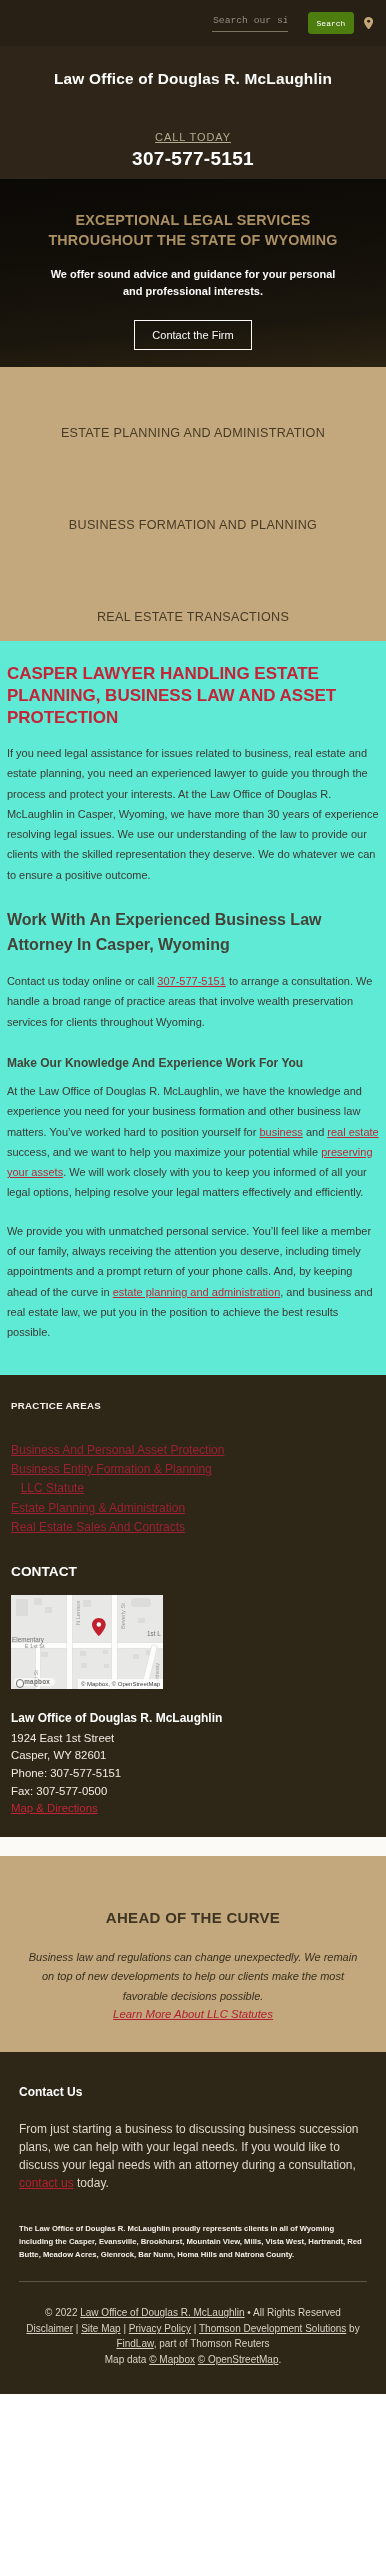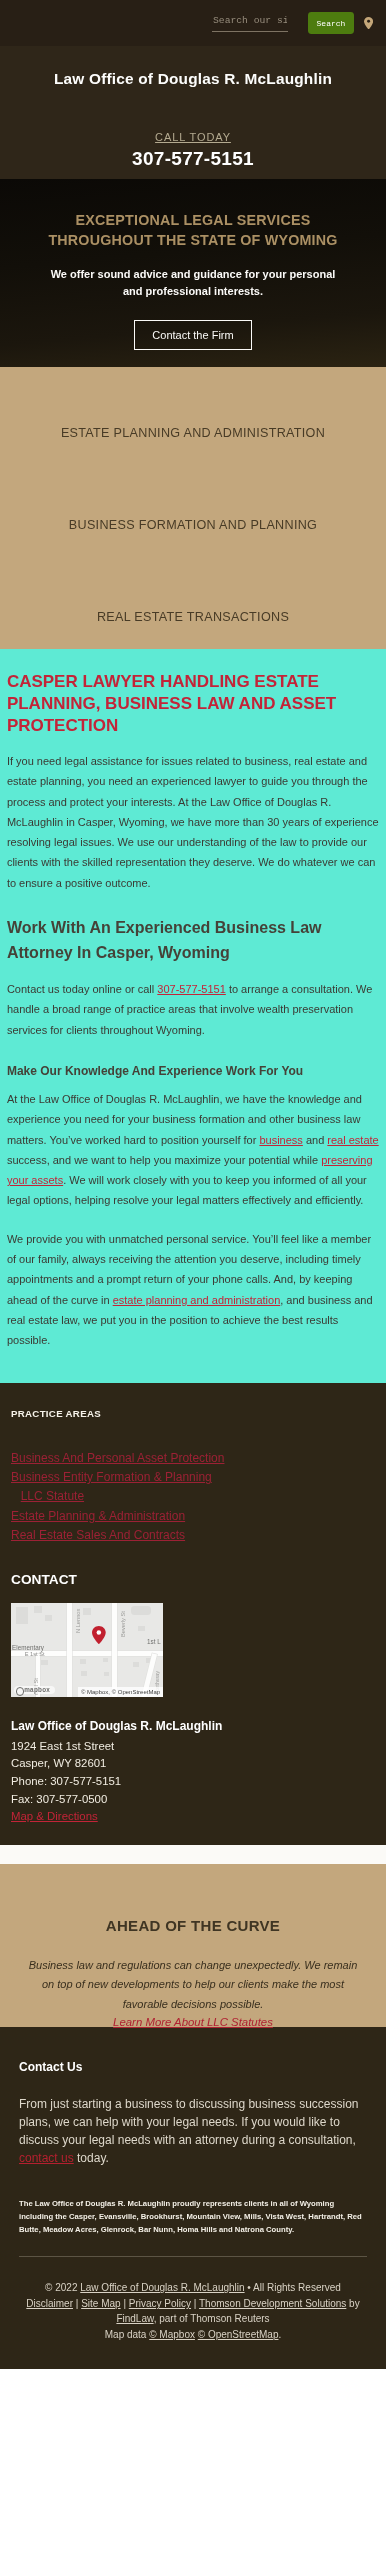--- a/index.html
+++ b/index.html
@@ -22,21 +22,21 @@
 
   
   .hero { height:188px; background:linear-gradient(175deg,#0b0906 0%,#120f09 40%,#1b160d 75%,#2b2312 100%); text-align:center; overflow:hidden; }
   .hero-h { color:#ab9064; font-size:14.3px; font-weight:700; line-height:1.38; max-width:320px; margin:0 auto; padding-top:32px; letter-spacing:0.2px; }
   .hero-sub { color:#fbfaf8; font-size:11px; font-weight:700; line-height:1.5; max-width:297px; margin:16px auto 0; }
   .hero-btn { display:inline-block; margin-top:20.6px; border:1.1px solid #fbfaf8; color:#fbfaf8; background:transparent; font-size:11px; padding:8px 17px; cursor:pointer; font-family:inherit; }
 
   
   .band { background:#c3a77d; padding:59px 5.7px 11.4px; }
   .band-item { text-align:center; color:#483b26; font-size:12.6px; letter-spacing:0.3px; margin-bottom:78px; }
-  .band-item:last-child { margin-bottom:14px; }
+  .band-item:last-child { margin-bottom:6px; }
 
   
   .main { background:#5eead4; padding:22px 6.9px 33px; }
   .main h1 { color:#c32438; font-size:17px; line-height:1.27; font-weight:700; margin:0 0 15px; max-width:360px; }
   .main p { color:#3b3a33; font-size:11px; line-height:1.84; margin:0 0 18.3px; }
   .main h2 { color:#454238; font-size:16px; line-height:1.55; font-weight:700; margin:23px 0 13.7px; }
   .main h3 { color:#454238; font-size:12px; font-weight:700; margin:24px 0 11.4px; }
   a.redlink { color:#c32438; text-decoration:underline; }
 
   
@@ -59,21 +59,21 @@
   .mapbox-logo::before { content:""; position:absolute; left:1.7px; top:1.7px; width:6.3px; height:6.3px; border:1.1px solid #6e6e6c; border-radius:50%; }
 
   .contact-info { margin-top:22px; color:#f1ece1; font-size:11.4px; }
   .contact-info .cname { font-weight:700; font-size:12px; color:#ffffff; margin-bottom:6.9px; }
   .contact-info div { margin-bottom:5.7px; }
   .mapdir { color:#c32438; font-size:11.4px; text-decoration:underline; }
 
   .gap-white { height:19px; background:#fbfaf7; }
 
   
-  .ahead { background:#c3a77d; height:163px; text-align:center; padding-top:53px; }
+  .ahead { background:#c3a77d; height:196px; text-align:center; padding-top:53px; }
   .ahead-h { color:#3f3523; font-size:15px; font-weight:700; letter-spacing:0.3px; margin:0; }
   .ahead-p { font-style:italic; color:#392f1e; font-size:11px; line-height:1.74; max-width:343px; margin:22px auto 0; }
   .ahead-link { font-style:italic; color:#b02031; font-size:11.4px; text-decoration:underline; display:inline-block; margin-top:2.3px; }
 
   
   .footer { background:#2e2617; padding:33px 19px 26px; }
   .foot-h { color:#ffffff; font-size:12px; font-weight:700; margin:0 0 20.6px; }
   .foot-p { color:#ded8cb; font-size:12px; line-height:1.5; margin:0 0 31px; }
   .service { color:#f4f0e7; font-size:7.7px; font-weight:700; line-height:1.68; margin-bottom:19.5px; }
   .divider { border:none; border-top:0.6px solid #5c5444; margin:0 0 23px; }

